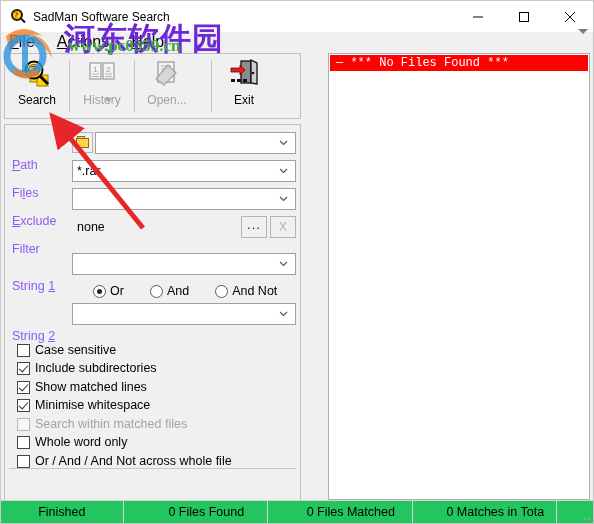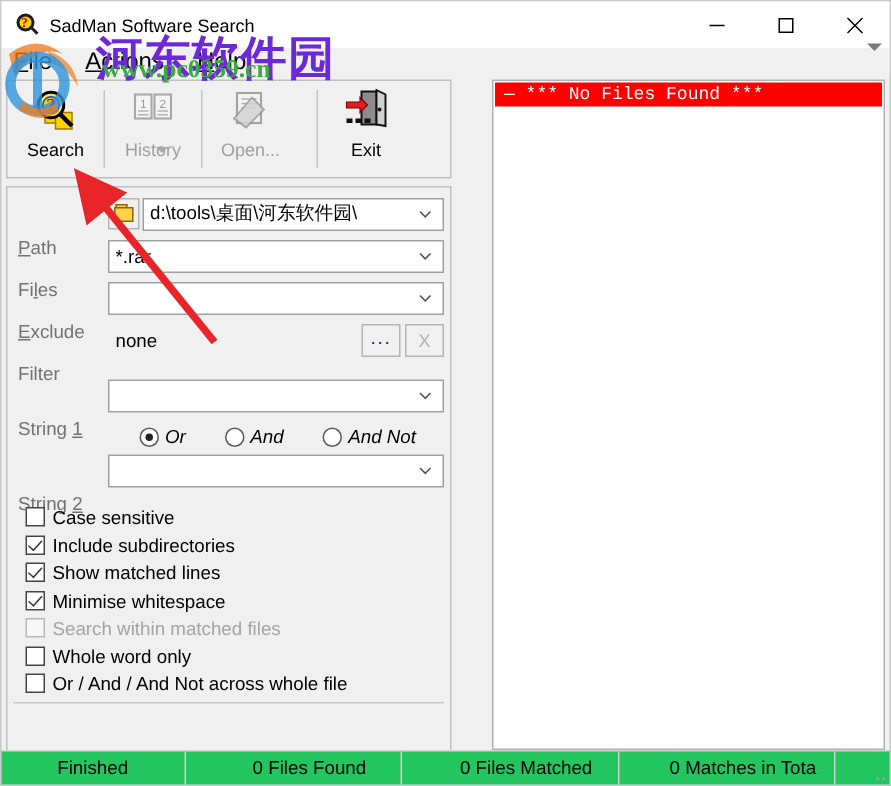--- a/index.html
+++ b/index.html
@@ -203,21 +203,21 @@
   }
   .frow {
     display: flex;
     align-items: center;
     height: 23px;
     margin-bottom: 5px;
   }
   .flabel {
     width: 63px;
     font-size: 12.5px;
-    color: #737373;
+    color: #8b5cf6;
     flex: none;
     padding-left: 3px;
     box-sizing: border-box;
     white-space: nowrap;
     margin-top: 44px;
   }
   .flabel u { text-decoration: underline; }
   .combo {
     flex: 1 1 auto;
     height: 22px;
@@ -295,21 +295,20 @@
     margin-bottom: 4px;
     color: #1a2a6e;
   }
   .spacer-10 { height: 9px; }
   .radio-row {
     display: flex;
     align-items: center;
     height: 22px;
     margin-bottom: 0;
     padding-left: 84px;
-    font-style: italic;
   }
   .radio-item {
     display: flex;
     align-items: center;
     margin-right: 26px;
   }
   .radio {
     width: 13px; height: 13px;
     border: 1px solid #5a5a5a;
     border-radius: 50%;
@@ -328,21 +327,21 @@
     background: #222;
   }
   .radio-label { font-size: 12.5px; color: #000; white-space: nowrap; }
 
   .check-list {
     margin-top: 8px;
     padding-left: 8px;
   }
   .check-row {
     display: flex;
-    align-items: flex-start;
+    align-items: flex-end;
     height: 18.5px;
   }
   .cbox {
     width: 13px; height: 13px;
     border: 1px solid #444;
     background: #fff;
     box-sizing: border-box;
     margin-right: 5px;
     flex: none;
     position: relative;
@@ -578,21 +577,20 @@
 
       <div class="form-area">
 
         <div class="frow">
           <div class="flabel"><u>P</u>ath</div>
           <div class="browse-btn">
             <div class="fold2"></div>
               <div class="fold"></div>
           </div>
           <div class="combo">
-            <span class="cval">d:\tools\桌面\河东软件园\</span>
             <svg class="chev" viewBox="0 0 9 9">
                 <path d="M1 3 L4.5 6.5 L8 3" fill="none" stroke="#555" stroke-width="1.1"></path>
               </svg>
           </div>
         </div>
 
         <div class="frow">
           <div class="flabel">Fi<u>l</u>es</div>
           <div class="combo">
             <span class="cval">*.rar</span>

